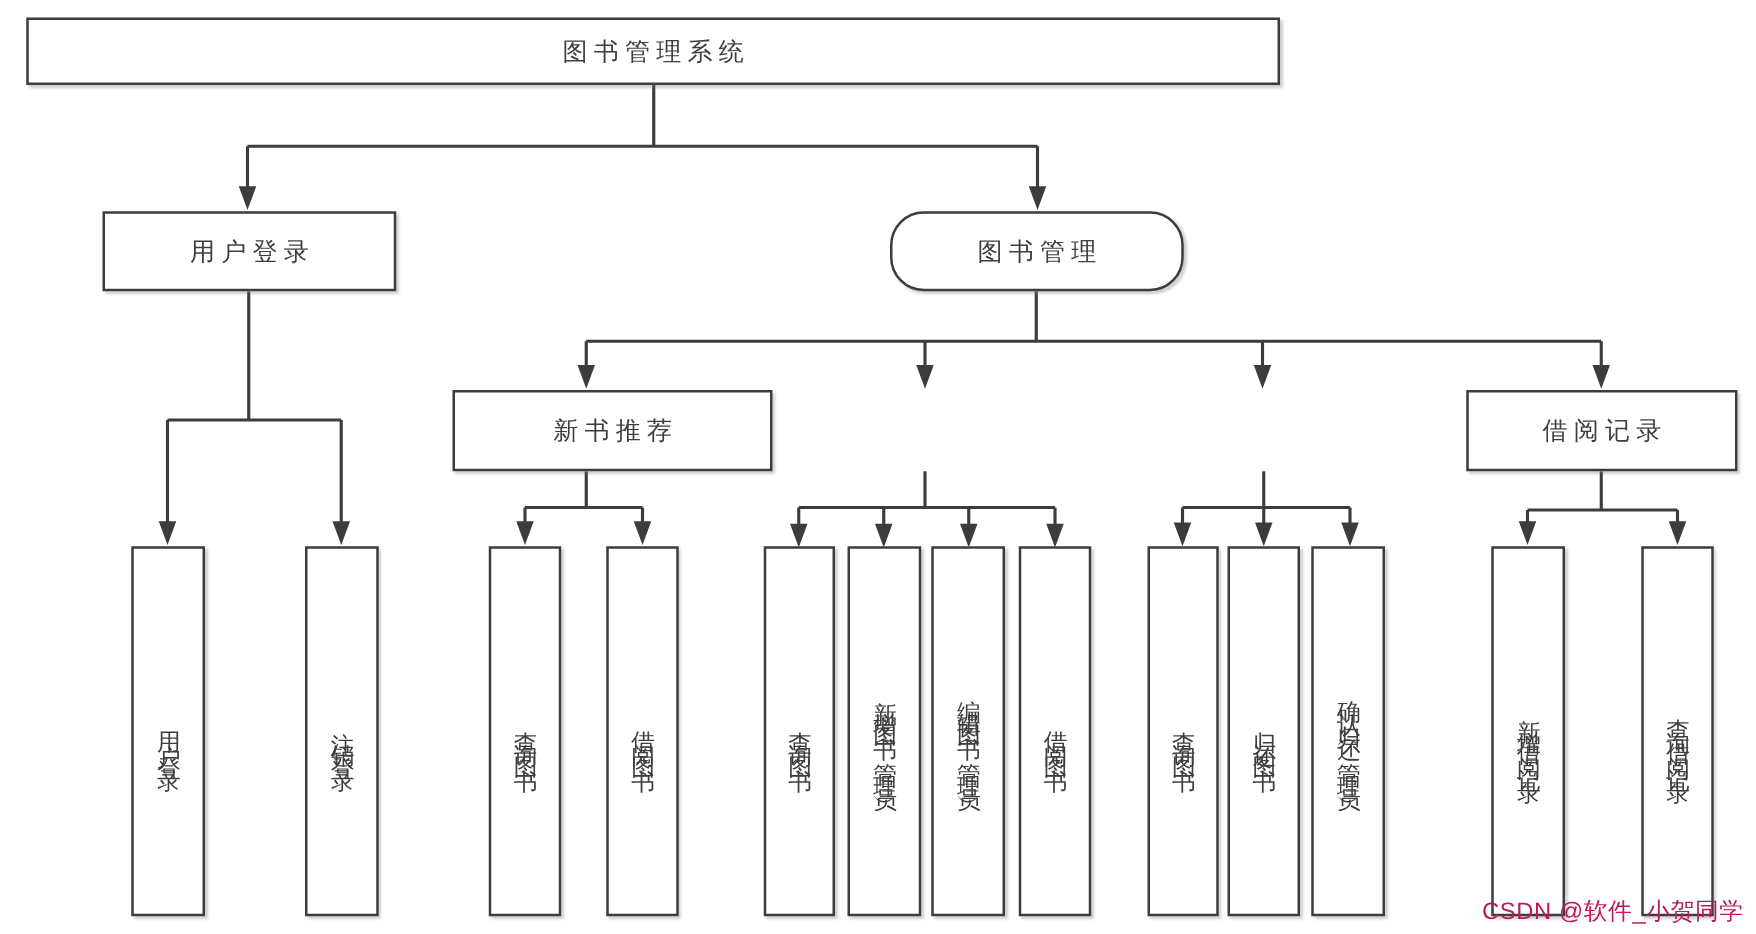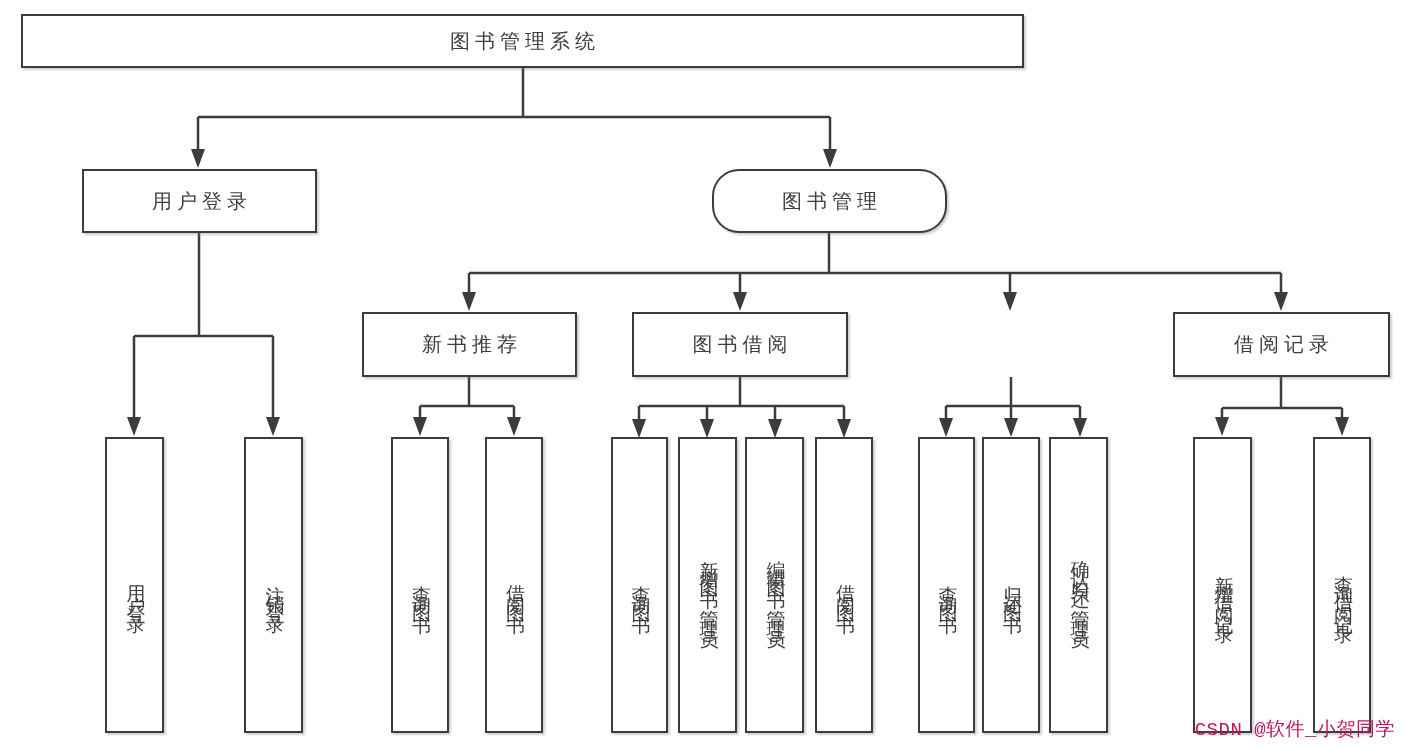--- a/index.html
+++ b/index.html
@@ -2,21 +2,21 @@
 <html><head>
 <meta charset="utf-8">
 <style>
   html, body { margin: 0; padding: 0; background: #ffffff; }
   .canvas {
     position: relative;
     width: 1405px;
     height: 747px;
     background: #ffffff;
     overflow: hidden;
-    font-family: Liberation Mono, monospace;
+    font-family: Liberation Sans, sans-serif;
   }
   .connector-layer {
     position: absolute;
     left: 0; top: 0;
     width: 1405px; height: 747px;
     pointer-events: none;
   }
   .node, .leaf {
     position: absolute;
     box-sizing: border-box;
@@ -102,25 +102,22 @@
     <span>图书管理系统</span>
   </div>
 
   <div class="node" style="left:82px; top:169px; width:235px; height:64px;">
     <span>用户登录</span>
   </div>
   <div class="node" style="left:712px; top:169px; width:235px; height:64px;border-radius:27px;">
     <span>图书管理</span>
   </div>
 
-  <div class="node" style="left:362px; top:312px; width:215px; height:65px;">
+  <div class="node" style="left:362px; top:312px; width:256px; height:65px;">
     <span>新书推荐</span>
-  </div>
-  <div class="node" style="left:632px; top:312px; width:216px; height:65px;">
-    <span>图书借阅</span>
   </div>
   <div class="node" style="left:1173px; top:312px; width:217px; height:65px;">
     <span>借阅记录</span>
   </div>
 
   <div class="leaf" style="left:105px; top:437px; width:59px; height:296px;">
     <span>用户登录</span>
   </div>
   <div class="leaf" style="left:244px; top:437px; width:59px; height:296px;">
     <span>注销登录</span>

